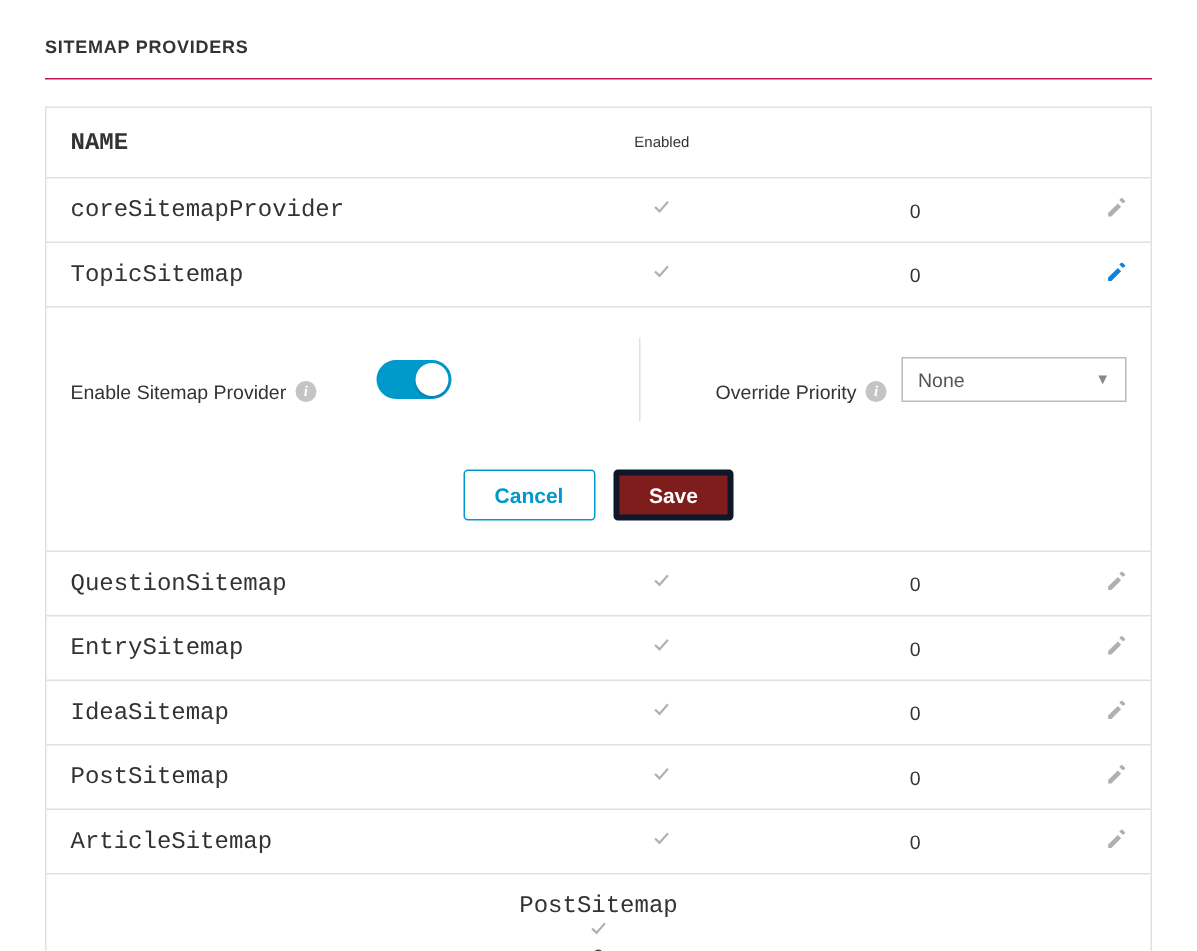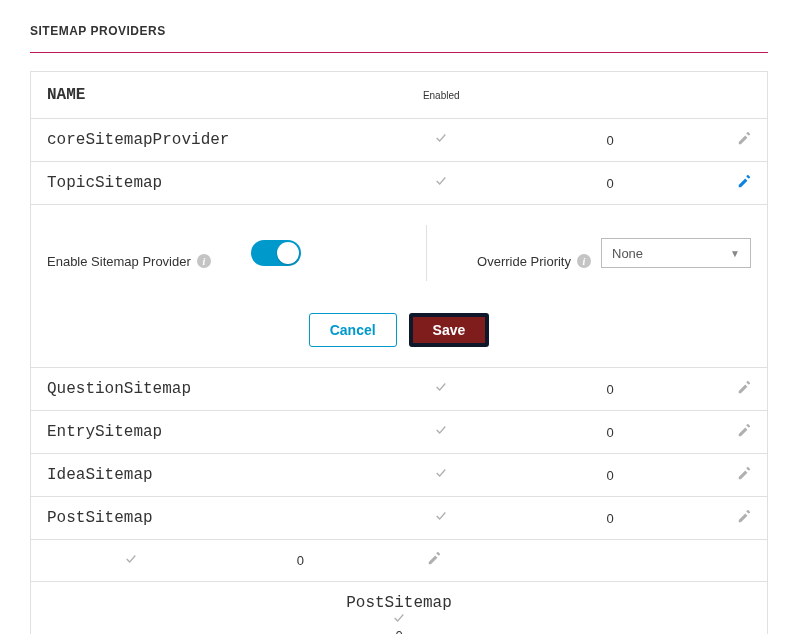--- a/index.html
+++ b/index.html
@@ -231,20 +231,21 @@
       <div class="col-name">PostSitemap</div>
       <div class="col-enabled"><span class="check-icon"><svg viewBox="0 0 16 16">
             <path fill="#b0b0b0" d="M13.5 3.5l-7 8-4-4 1.2-1.2L6.5 9 12.3 2.3z"></path>
           </svg></span></div>
       <div class="col-priority">0</div>
       <div class="col-edit"><span class="pencil-icon"><svg viewBox="0 0 16 16">
             <path fill="#b0b0b0" d="M2 11.5V14h2.5l7.4-7.4-2.5-2.5L2 11.5zM14.7 3.3c.4-.4.4-1 0-1.4l-1.6-1.6c-.4-.4-1-.4-1.4 0l-1.2 1.2 2.5 2.5 1.7-.7z"></path>
           </svg></span></div>
     </div>
     <div class="row">
+      <div class="col-name">ArticleSitemap</div>
       <div class="col-enabled"><span class="check-icon"><svg viewBox="0 0 16 16">
             <path fill="#b0b0b0" d="M13.5 3.5l-7 8-4-4 1.2-1.2L6.5 9 12.3 2.3z"></path>
           </svg></span></div>
       <div class="col-priority">0</div>
       <div class="col-edit"><span class="pencil-icon"><svg viewBox="0 0 16 16">
             <path fill="#b0b0b0" d="M2 11.5V14h2.5l7.4-7.4-2.5-2.5L2 11.5zM14.7 3.3c.4-.4.4-1 0-1.4l-1.6-1.6c-.4-.4-1-.4-1.4 0l-1.2 1.2 2.5 2.5 1.7-.7z"></path>
           </svg></span></div>
     </div>
     <div class="row">
       <div class="col-name">PostSitemap</div>

